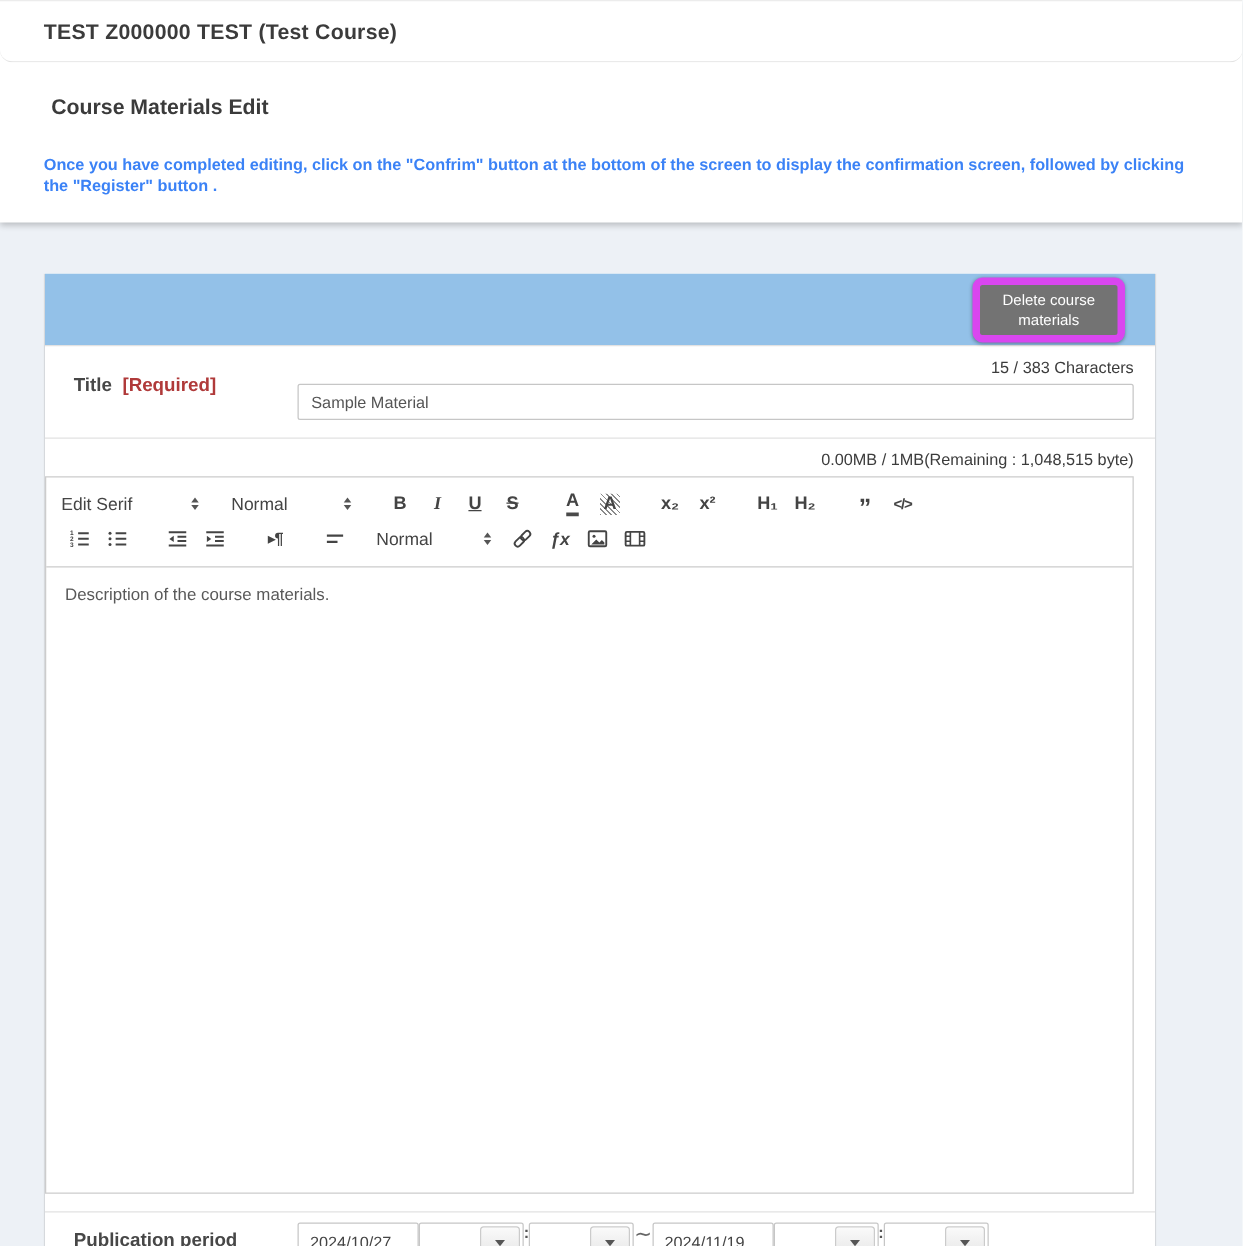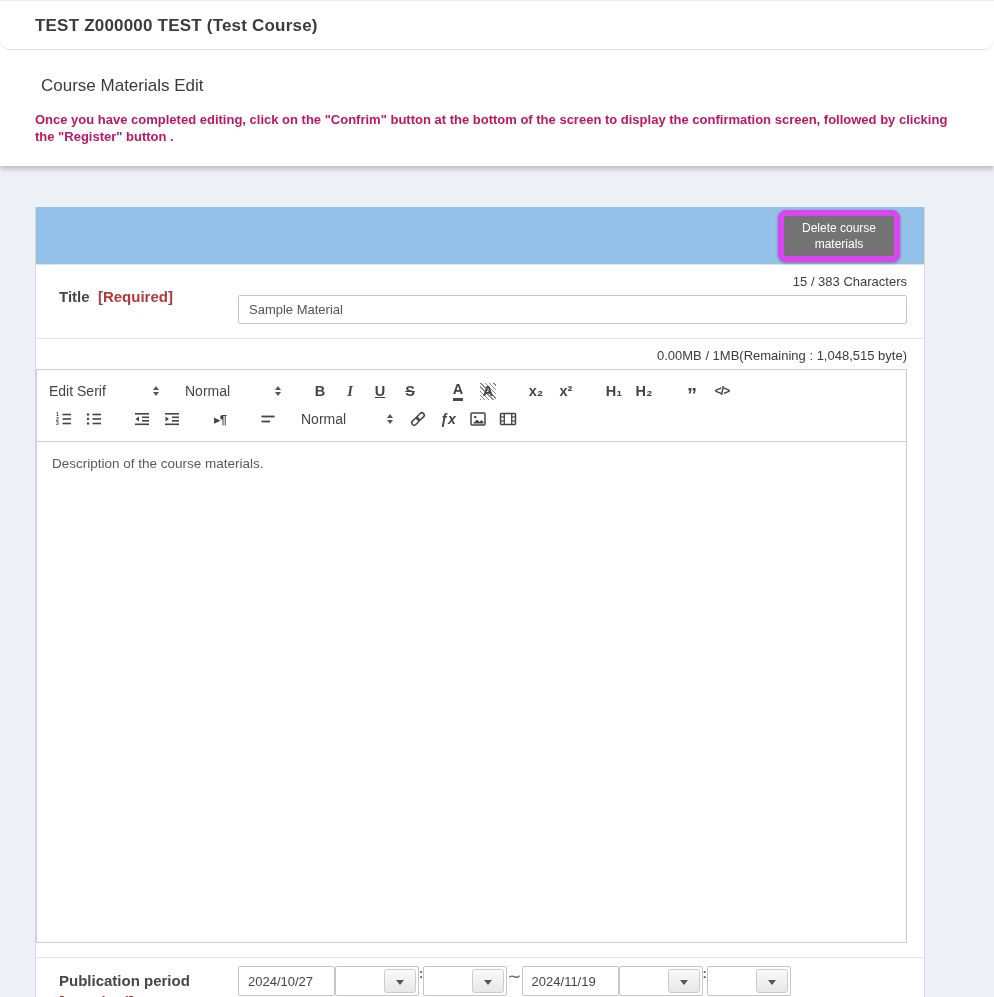--- a/index.html
+++ b/index.html
@@ -5,22 +5,22 @@
   * { margin:0; padding:0; box-sizing:border-box; }
   html,body { width:994px; }
   body { font-family:"Liberation Sans","DejaVu Sans",sans-serif; background:#edf1f6; }
   .screen { width:994px; height:997px; position:relative; overflow:hidden; background:#edf1f6; }
 
   
   .top-card { background:#ffffff; border-top:1px solid #ececec; box-shadow:0 3px 5px rgba(0,0,0,0.22); position:relative; z-index:2; }
   .window-bar { padding:15px 35px 13px 35px; border-bottom:1px solid #e3e3e3;border-radius:10px; }
   .window-title { font-size:17px; font-weight:bold; color:#3b3b3b; letter-spacing:0.2px; }
   .section { padding:26px 35px 21px 35px; }
-  .section-title { font-size:17px; font-weight:normal; color:#3b3b3b; margin-left:6px; }
-  .instruction { margin-top:16px; color:#be185d; font-weight:bold; font-size:13px; line-height:1.28; max-width:922px; }
+  .section-title { font-size:17px; font-weight:bold; color:#3b3b3b; margin-left:6px; }
+  .instruction { margin-top:28px; color:#3b82f6; font-weight:bold; font-size:13px; line-height:1.28; max-width:922px; }
 
   .page-gap { height:41px; }
 
   
   .form-container { margin:0 35px; width:890px; background:#ffffff; border:1px solid #d6d9dd; border-top:none; }
   .form-header { height:57px; background:#93c1e8; display:flex; justify-content:flex-end; align-items:center; padding-right:24px; }
   .delete-btn { width:122px; min-height:40px; background:#737373; color:#ffffff; font-size:12px; line-height:1.35;
                 border:6px solid #d946ef; border-radius:8px; box-shadow:0 1px 3px rgba(0,0,0,0.35);
                 display:flex; align-items:center; justify-content:center; text-align:center; padding:4px 10px; cursor:pointer;
                 font-family:inherit; }

